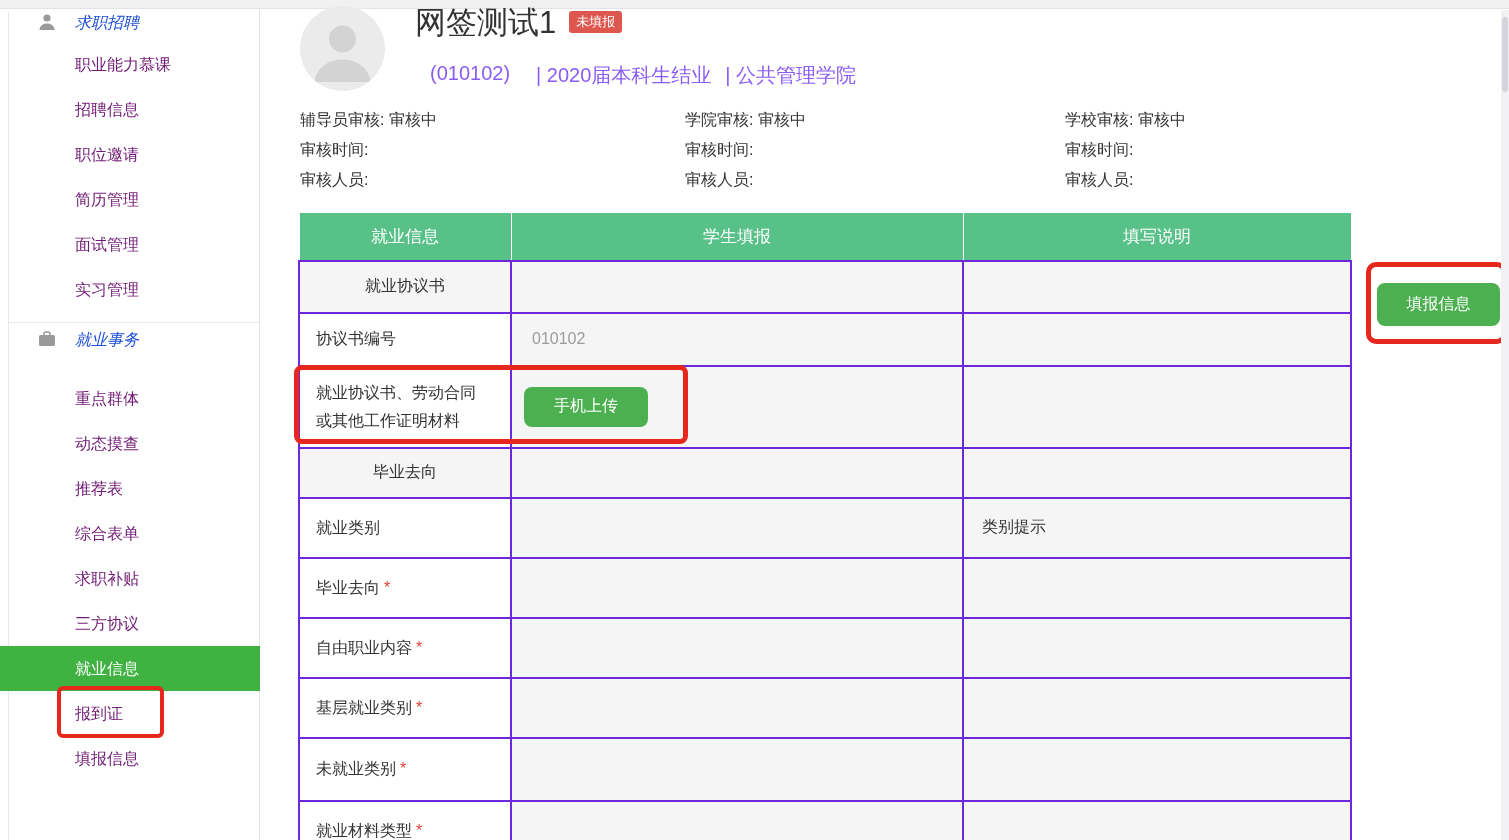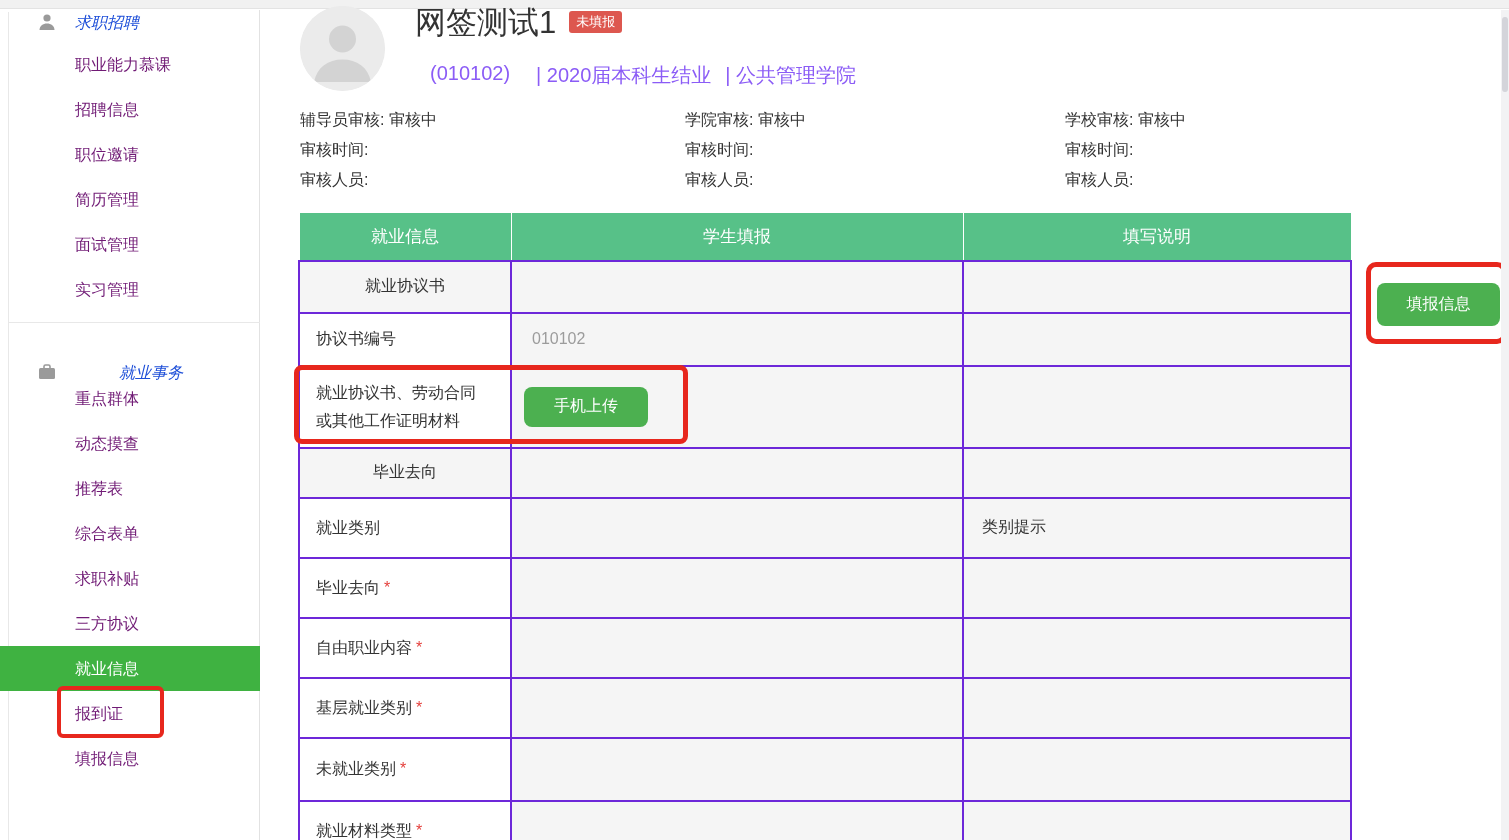--- a/index.html
+++ b/index.html
@@ -17,21 +17,21 @@
   .sb-leftline { position:absolute; left:8px; top:2px; width:1px; height:828px; background:#e8e8e8; }
   .sb-header { position:absolute; left:0; width:260px; height:24px; display:flex; align-items:flex-start; color:#1d4ed8; font-size:16px;font-style:italic; }
   .sb-header .ic { margin-left:38px; width:18px; height:18px; display:inline-flex; }
   .sb-header .tx { margin-left:19px; }
   .sb-list { position:absolute; left:0; width:260px; list-style:none; }
   .sb-list li { height:45px; line-height:45px; padding-left:75px; font-size:16px; color:#701a75; cursor:pointer; }
   .sb-list li.selected { background:#3fb241; color:#fff; }
   .sb-divider { position:absolute; left:8px; top:312px; width:252px; height:1px; background:#e8e8e8; }
   #sec1-header { top:3px; }
   #sec1-list { top:32px; }
-  #sec2-header { top:353px;gap:44px; }
+  #sec2-header { top:320px; }
   #sec2-list { top:366px; }
 
   
   .avatar { position:absolute; left:300px; top:6px; width:85px; height:85px; border-radius:50%; background:#ebebeb; overflow:hidden; }
   .title-row { position:absolute; left:415px; top:8px; display:flex; align-items:flex-start; }
   .page-title { font-size:31px; color:#333; line-height:30px; }
   .badge { margin-left:13px; margin-top:3px; background:#dd574f; color:#fff; font-size:13px; padding:4px 7px; border-radius:3px; line-height:14px; }
   .subtitle { position:absolute; left:430px; top:62px; font-size:20px; color:#8b5cf6; display:flex; }
   .subtitle .p2 { margin-left:26px; }
   .subtitle .p3 { margin-left:14px; }

